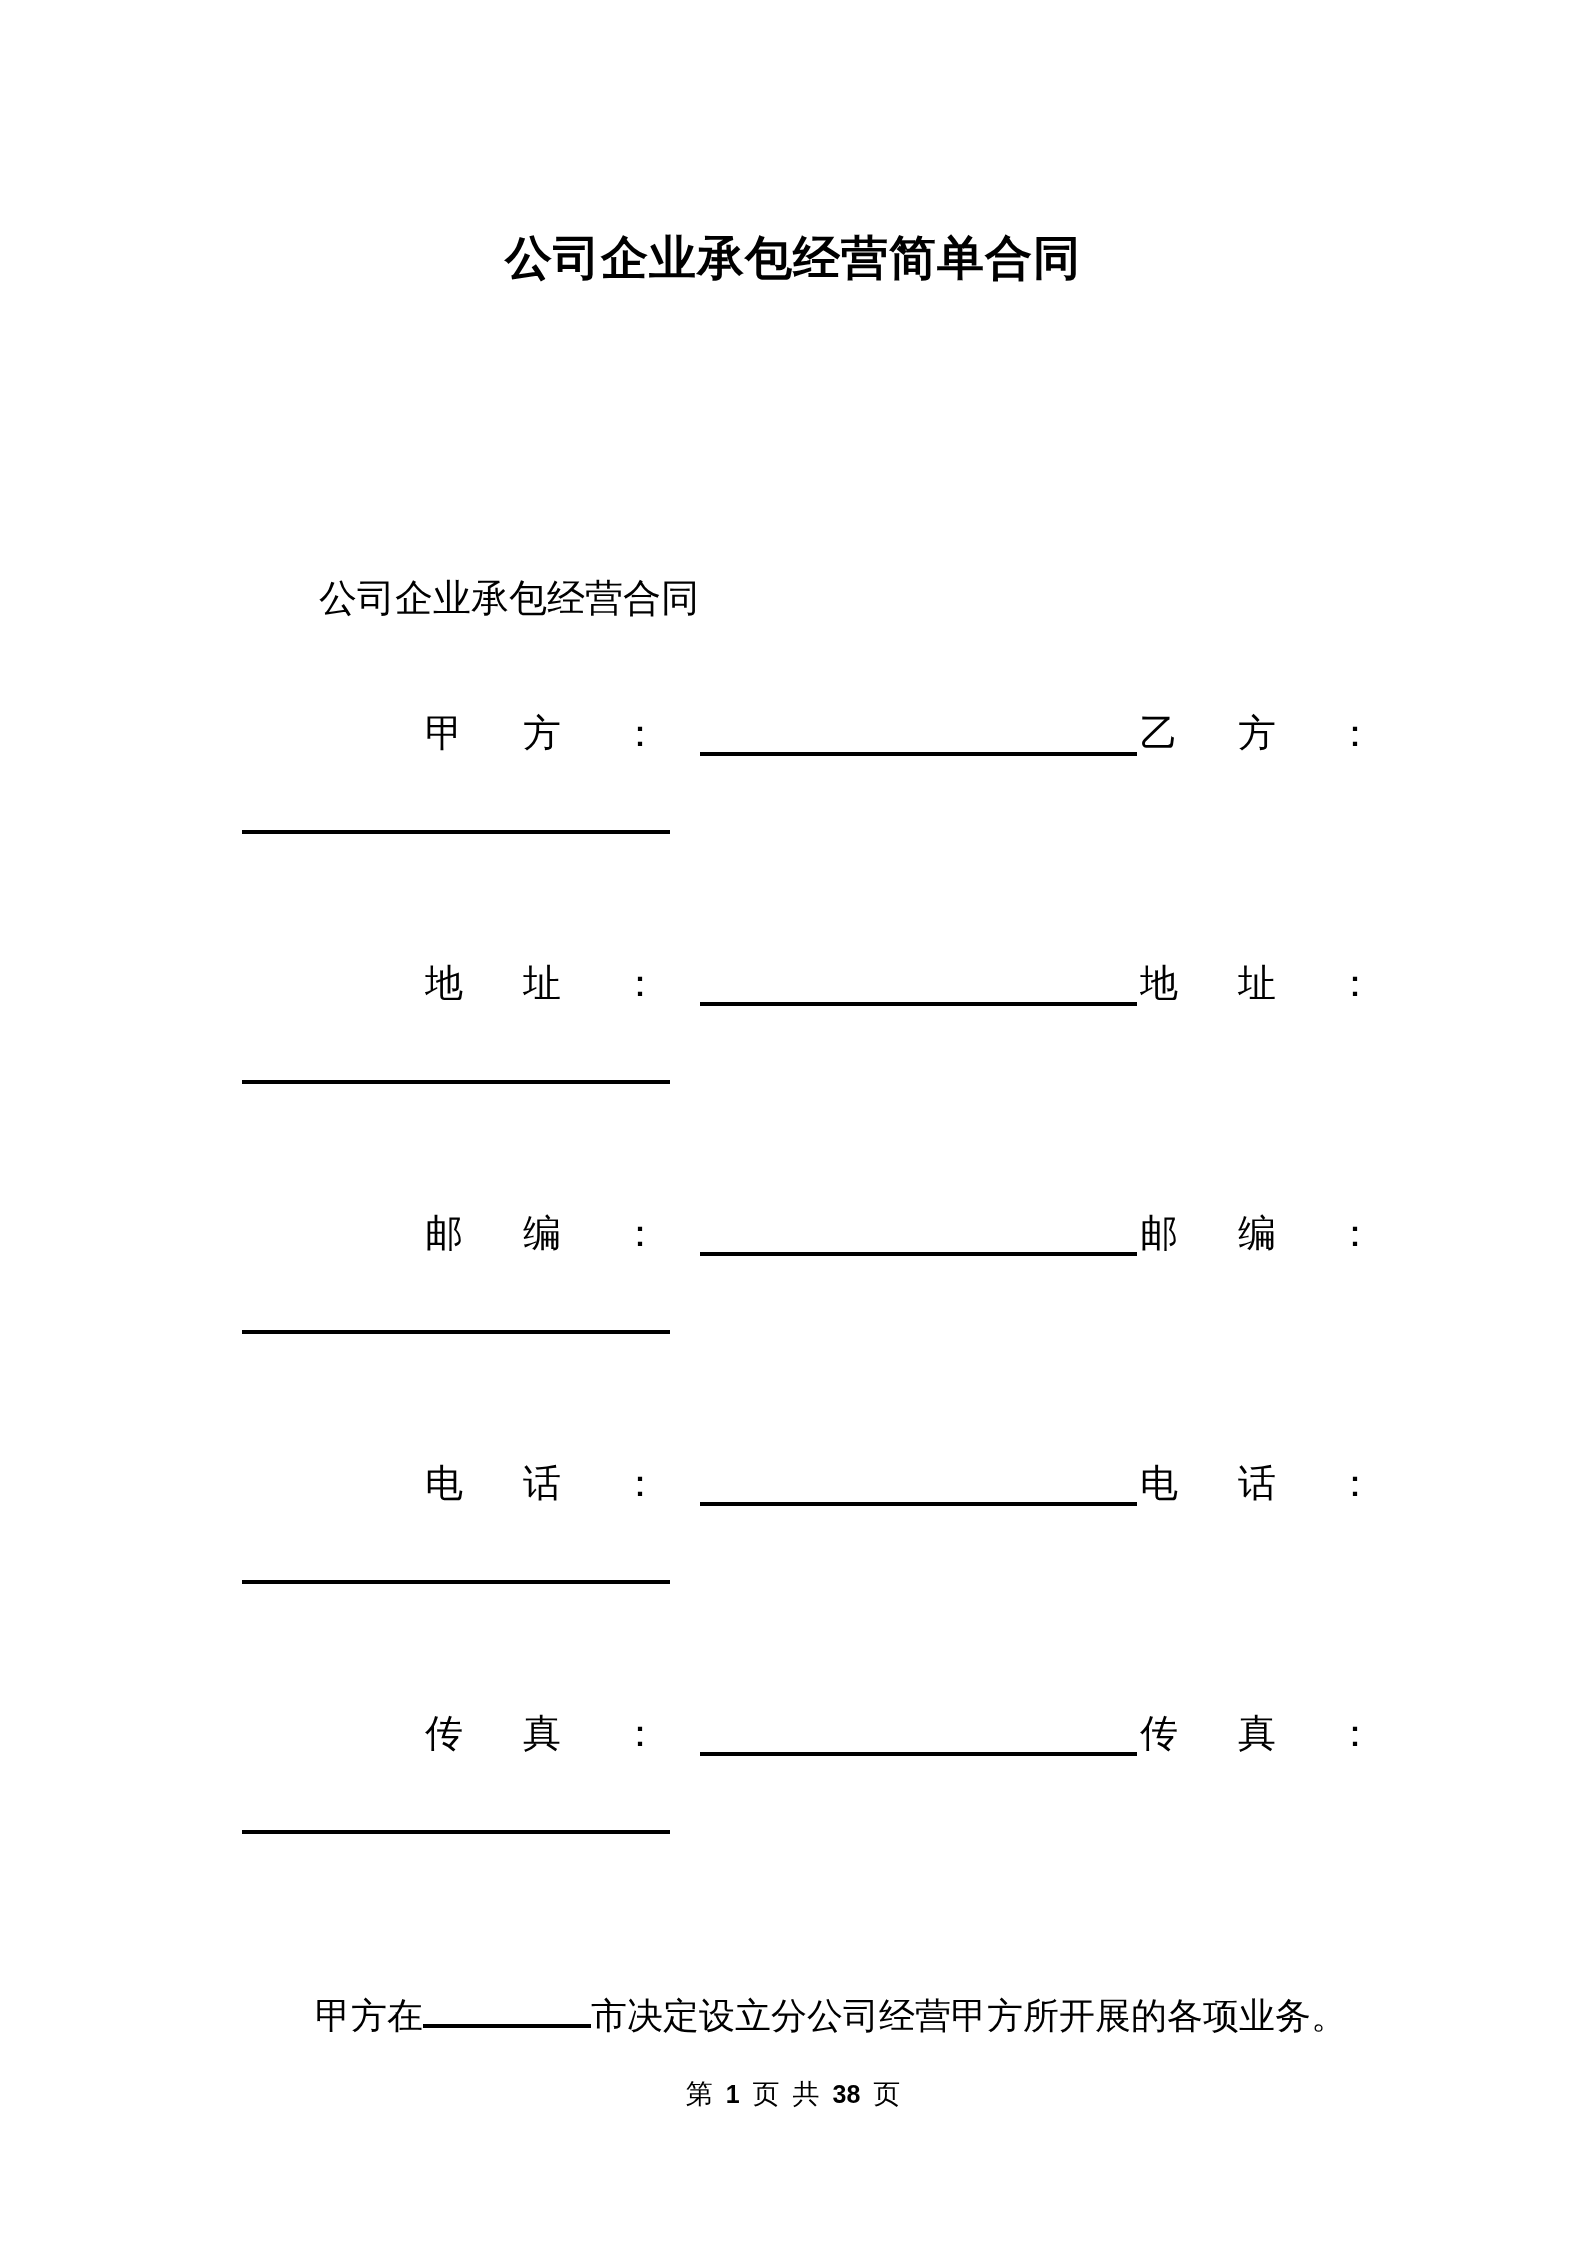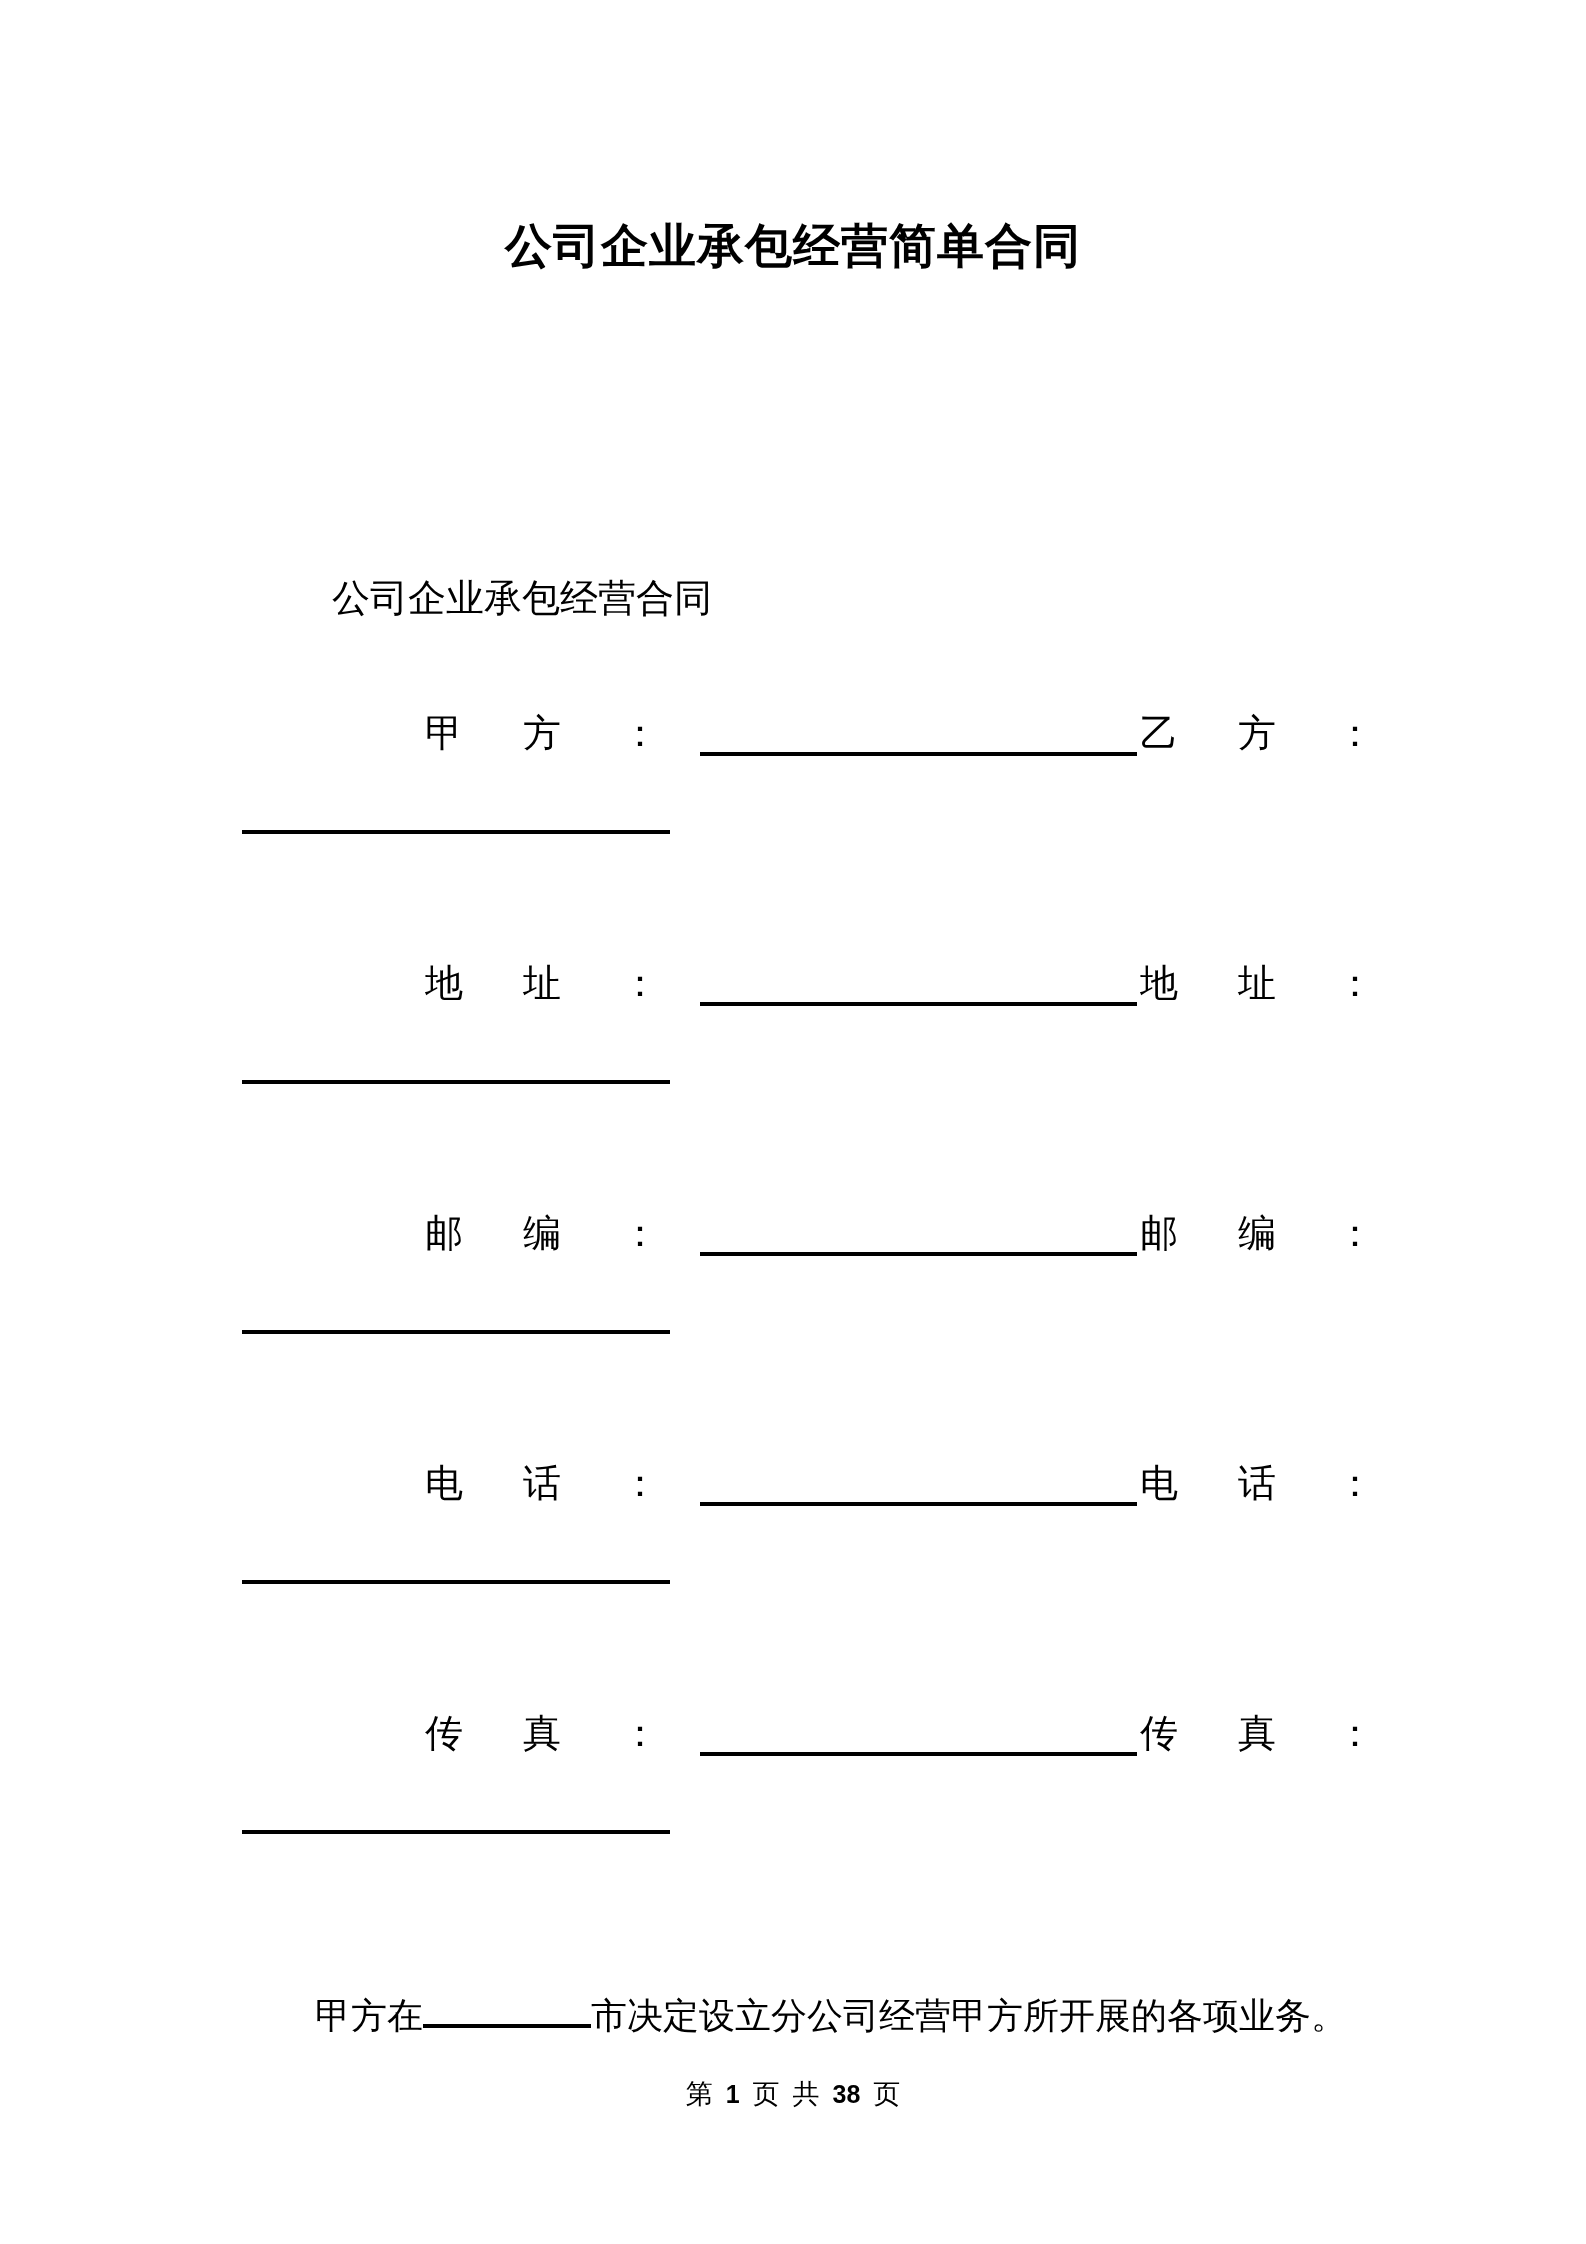--- a/index.html
+++ b/index.html
@@ -11,21 +11,21 @@
     position: relative;
     width: 1586px;
     height: 2244px;
     background: #ffffff;
     color: #000000;
     font-family: "Liberation Serif", "DejaVu Serif", serif;
     overflow: hidden;
   }
   .doc-title {
     position: absolute;
-    top: 184px;
+    top: 196px;
     left: 0;
     width: 100%;
     text-align: center;
     font-size: 47px;
     font-weight: bold;
     letter-spacing: 1px;
     line-height: 62px;
   }
   .intro-paragraph {
     position: absolute;
@@ -37,21 +37,20 @@
     letter-spacing: 1px;
     white-space: pre-line;
     text-indent: 74px;
   }
   .doc-subtitle {
     position: absolute;
     left: 319px;
     top: 536px;
     font-size: 38px;
     line-height: 48px;
-    margin-left: 13px;
   }
   .form-row {
     position: absolute;
     left: 0;
     width: 100%;
     height: 135px;
     padding-left: 28px;
   }
   .form-label {
     position: absolute;

